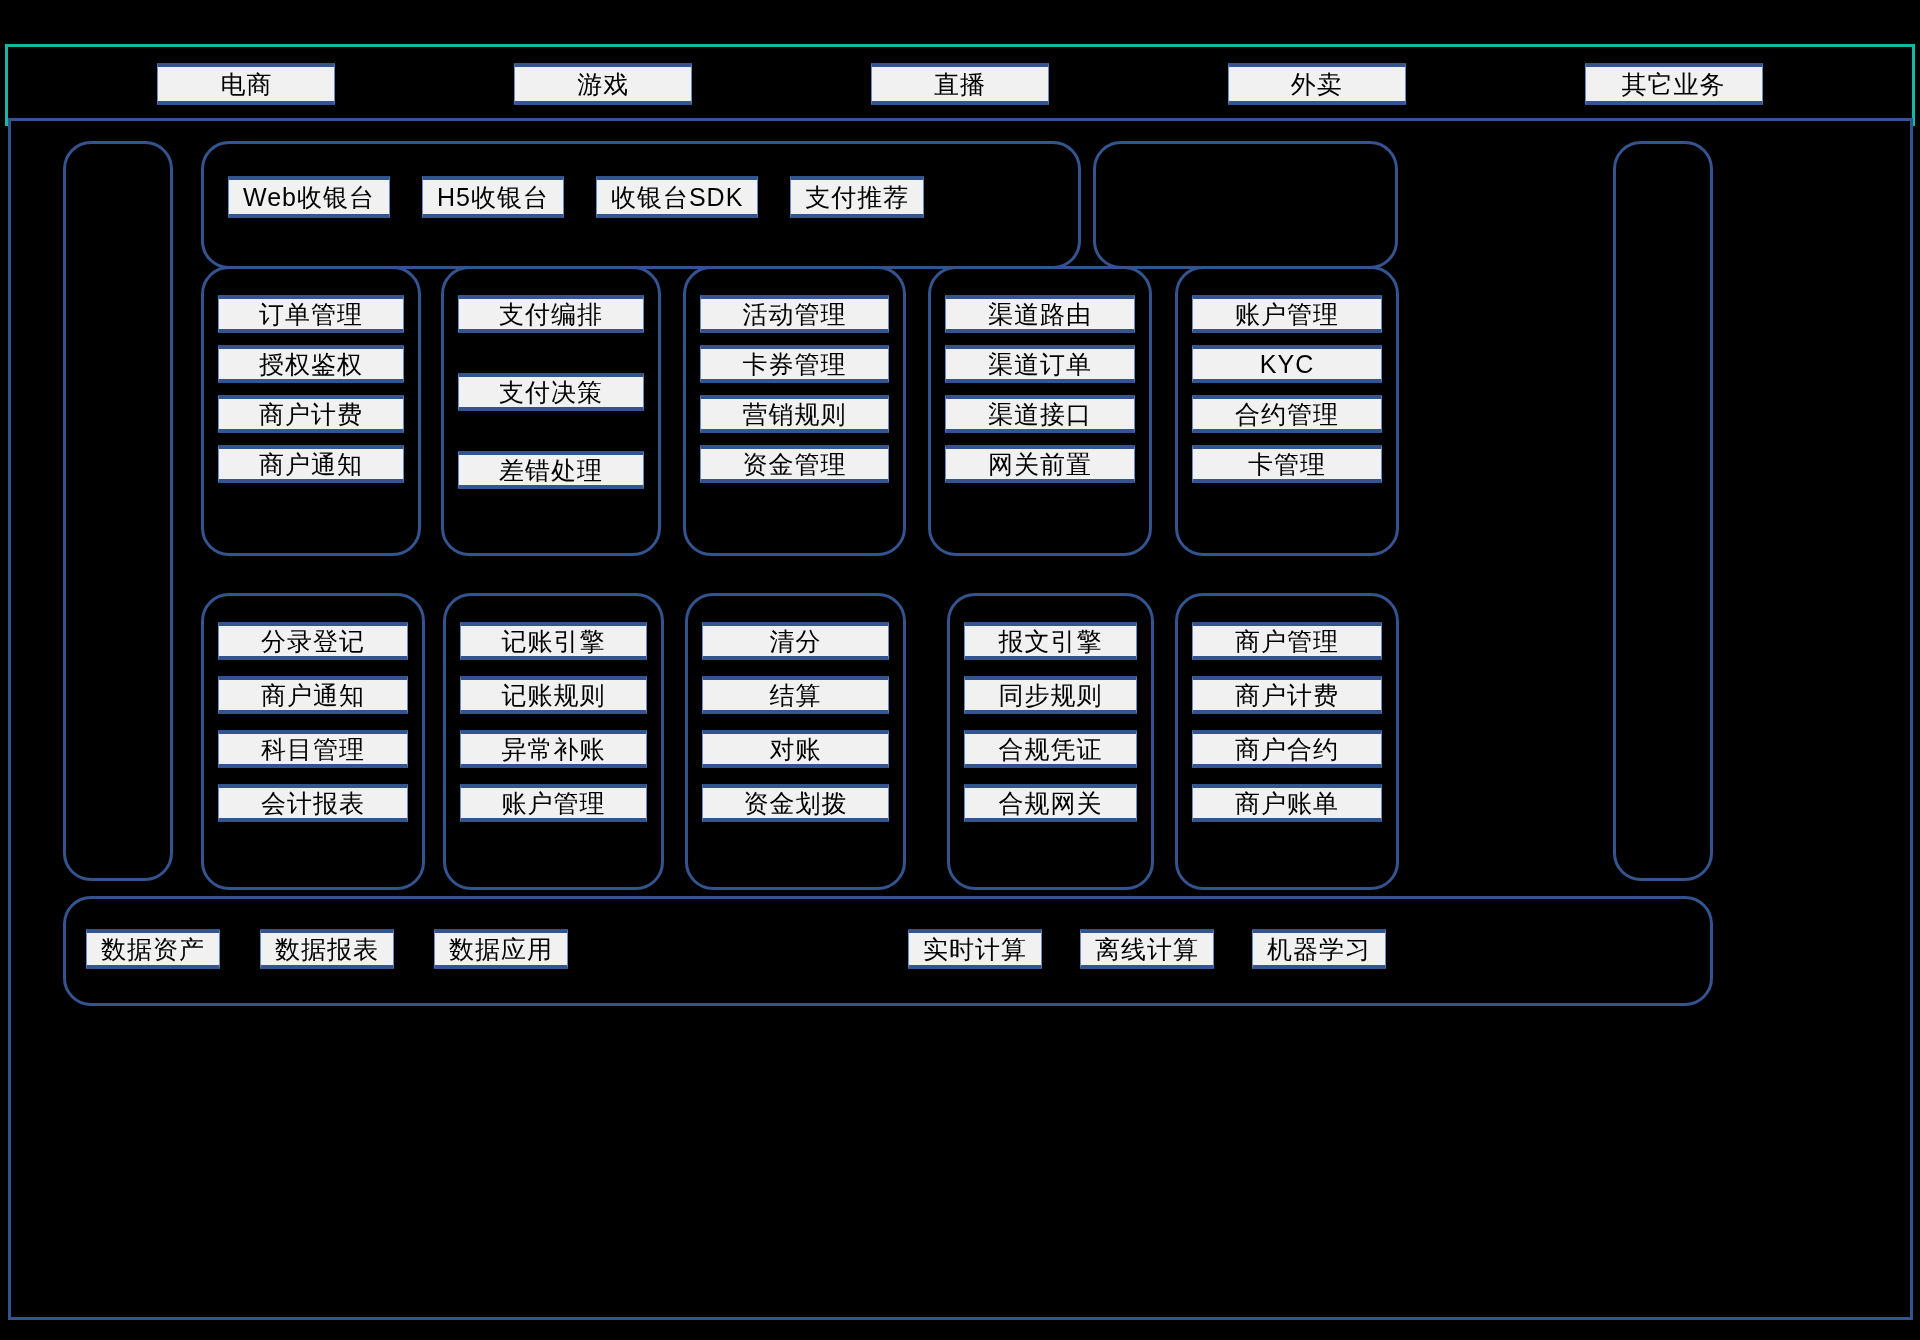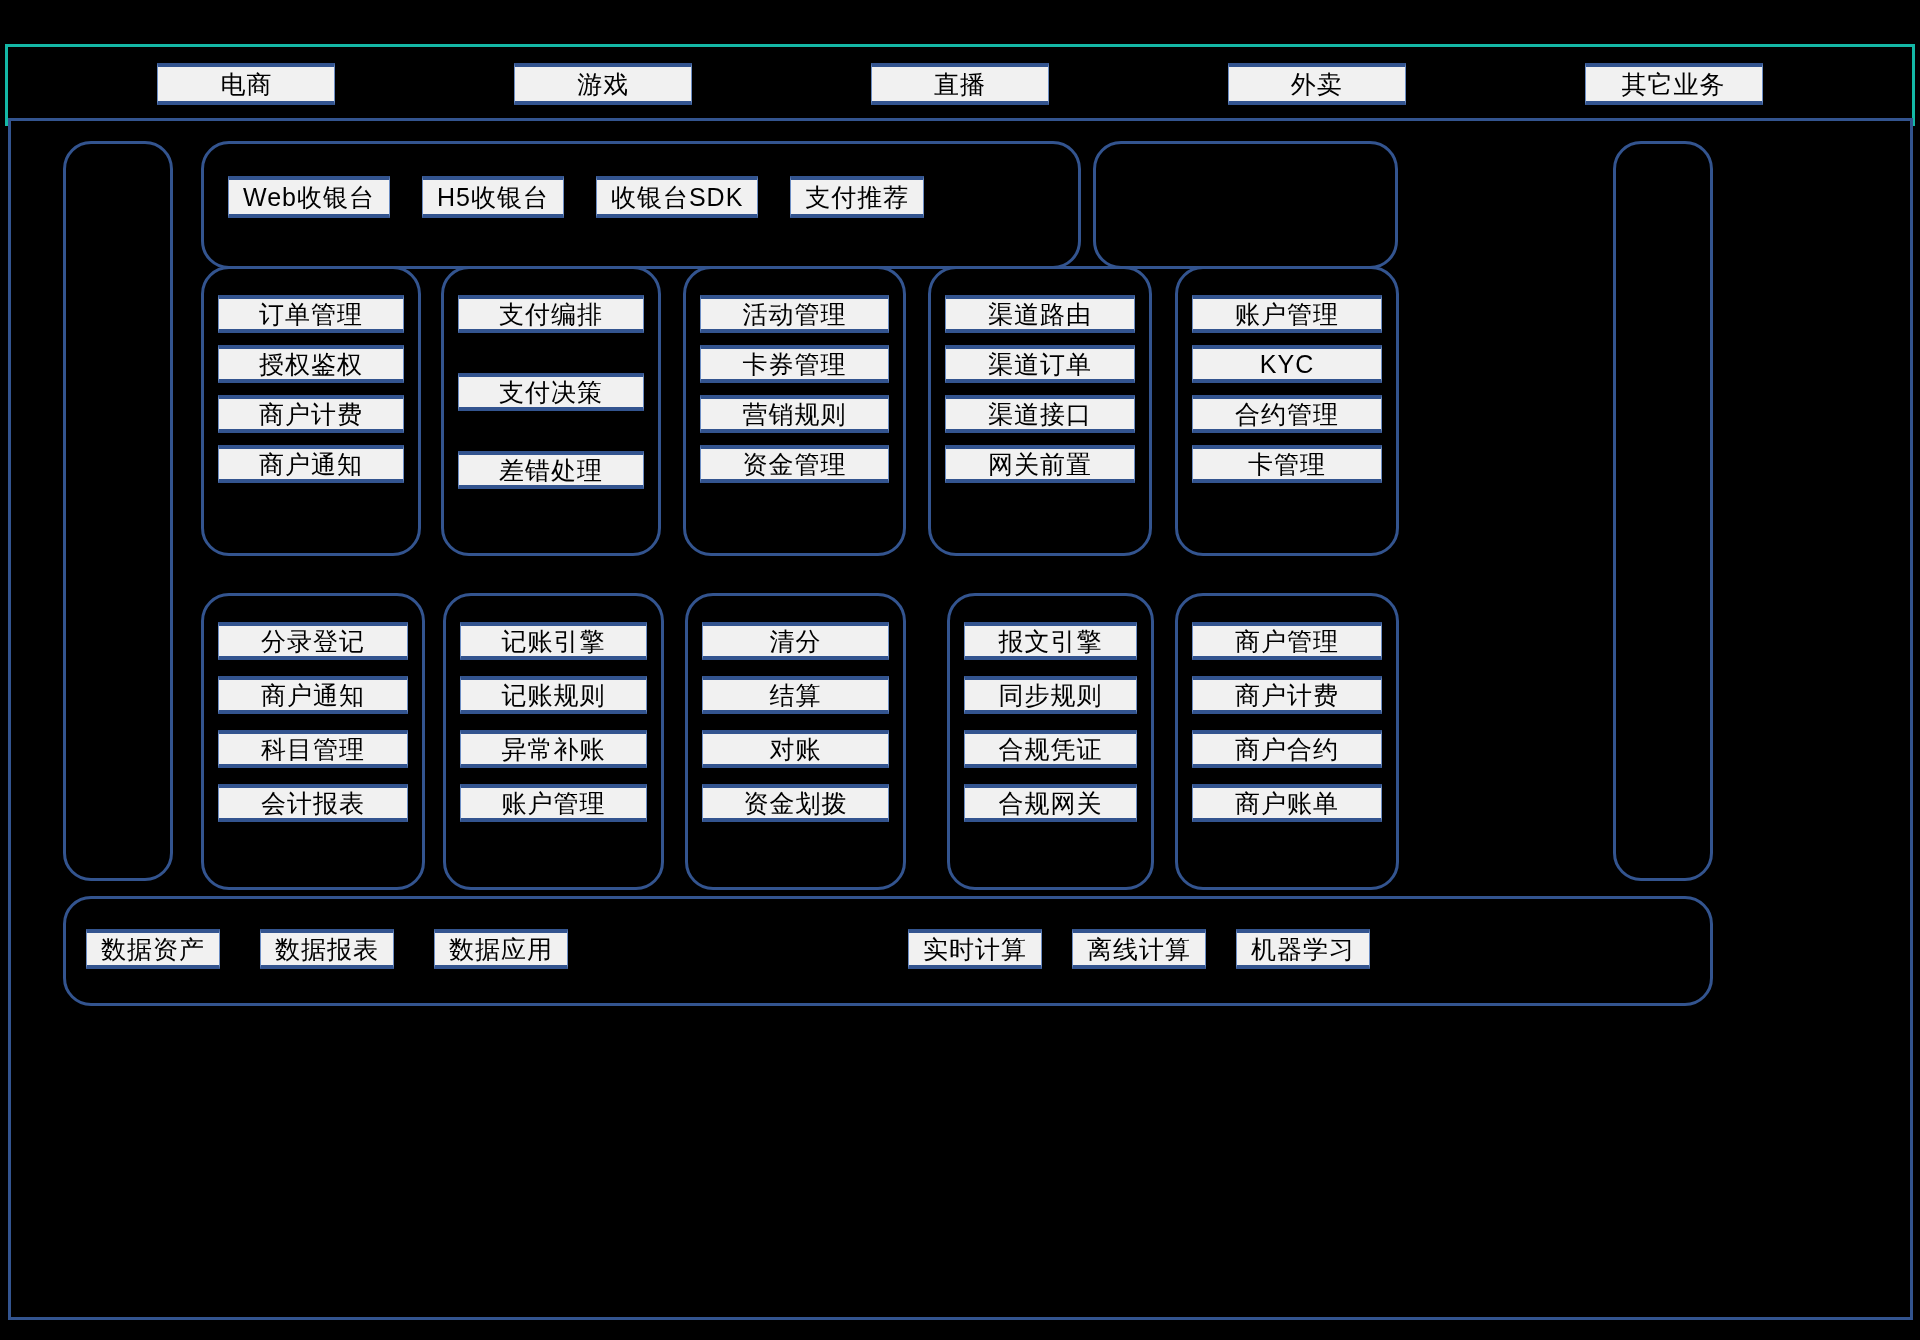--- a/index.html
+++ b/index.html
@@ -132,21 +132,21 @@
   
   .data-grp { left: 52px; top: 775px; width: 1650px; height: 110px; }
   .data-left {
     position: absolute;
     left: 20px; top: 30px;
     display: flex; gap: 40px;
   }
   .data-right {
     position: absolute;
     left: 842px; top: 30px;
-    display: flex; gap: 30px;
+    display: flex; gap: 38px;
   }
   .data-grp .chip { height: 40px; font-size: 25px; }
 </style>
 </head>
 <body>
 
 <div id="root">
 
   <div class="biz-frame">
     <div class="biz-row">

